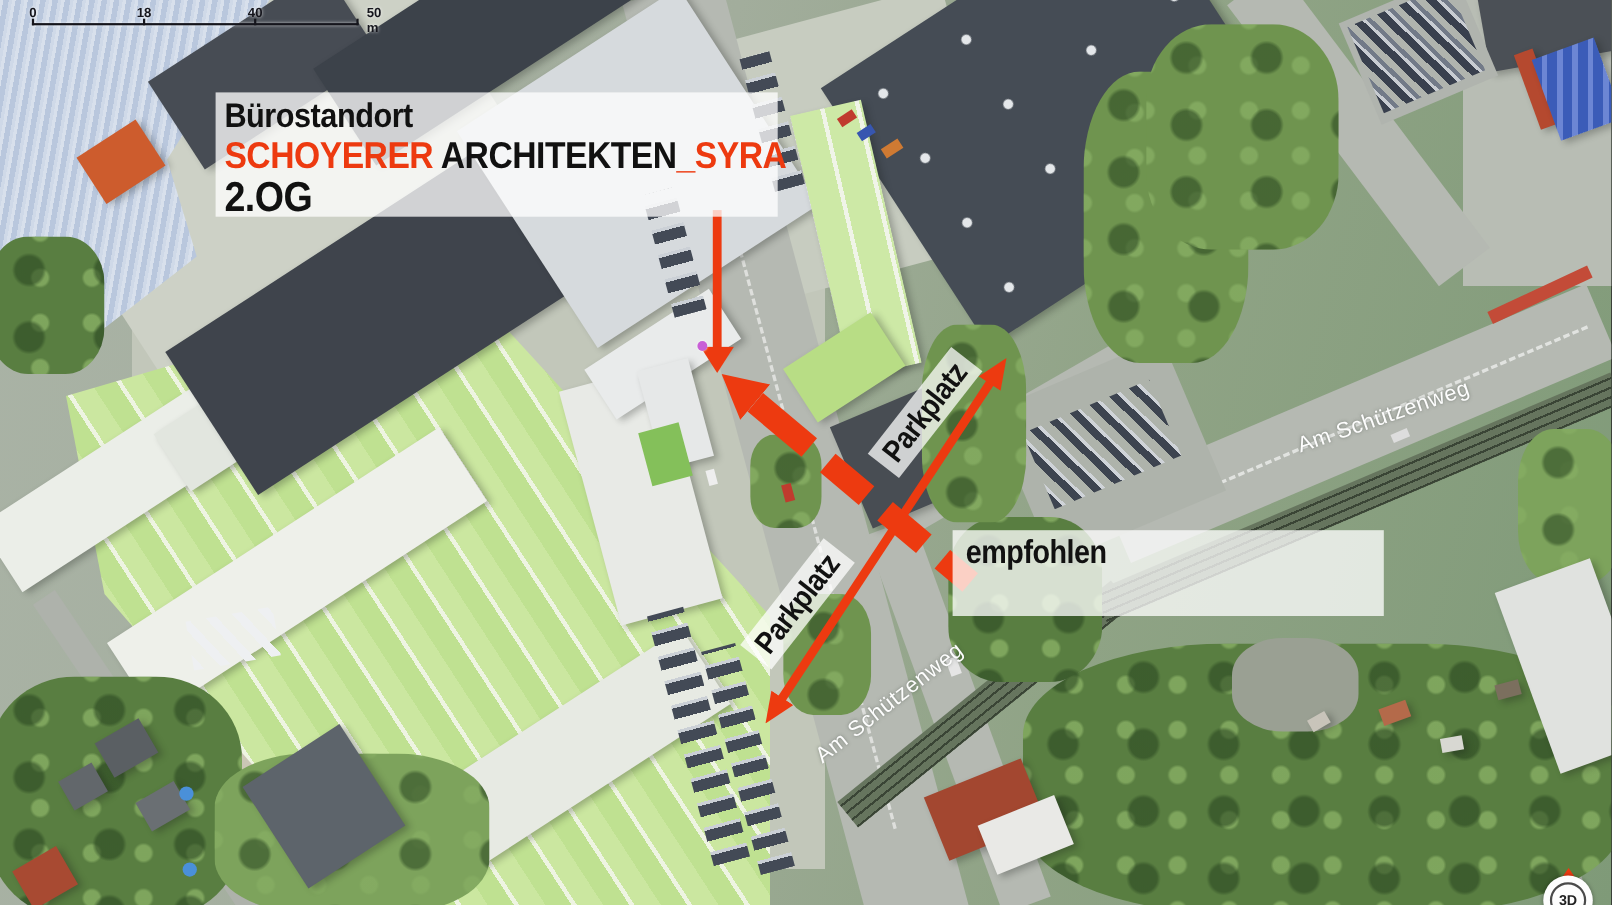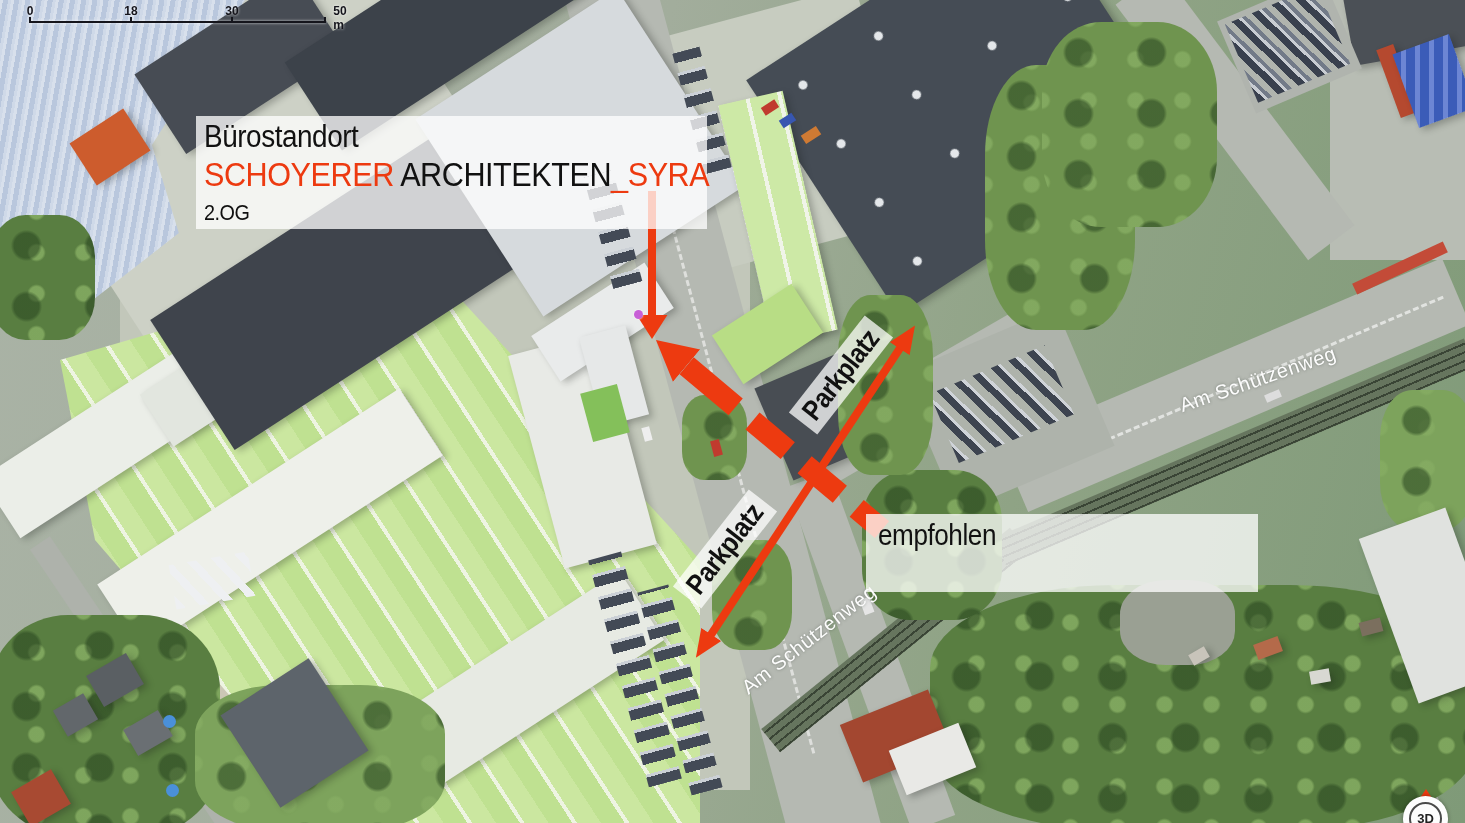--- a/index.html
+++ b/index.html
@@ -19,21 +19,21 @@
   .trees.dark{background-color:#597e41;}
   .trees.light{background-color:#7da35c;}
   .road{position:absolute;background:#b5b9b2;}
   .rail{position:absolute;background:#66755e;
     background-image:repeating-linear-gradient(0deg,rgba(28,36,26,.6) 0 2px,transparent 2px 8px);}
   .bldg{position:absolute;box-shadow:3px 4px 7px rgba(20,25,20,.28);}
   .ridges{background-image:repeating-linear-gradient(57deg,rgba(235,240,245,.45) 0 3px,transparent 3px 30px);}
   .carstripe{position:absolute;background-image:repeating-linear-gradient(0deg,#434a56 0 10px,#cbd0d6 10px 13px,transparent 13px 23px);}
   .dash-center{position:absolute;left:48%;top:5%;height:78%;border-left:3px dashed rgba(255,255,255,.55);}
   
-  .overlaybox{position:absolute;background:rgba(255,255,255,.76);color:#111;font-weight:400;margin-top:32px;}
+  .overlaybox{position:absolute;background:rgba(255,255,255,.76);color:#111;font-weight:700;}
   .red{color:#ed3a10;}
   .condline{display:inline-block;transform:scaleX(.9);transform-origin:0 50%;white-space:nowrap;letter-spacing:-.5px;}
   .streetlabel{position:absolute;color:#fdfdfd;font-size:20px;letter-spacing:.6px;white-space:nowrap;
     text-shadow:0 0 3px rgba(60,70,60,.55);}
   .redshape{position:absolute;background:#ed3a10;}
   .pklabel{position:absolute;background:rgba(255,255,255,.74);color:#111;font-weight:700;font-size:28px;
     padding:2px 10px;white-space:nowrap;letter-spacing:-.5px;}
   .scalelabel{position:absolute;top:0;transform:translateX(-50%);font-size:12px;font-weight:700;color:#15151c;
     text-shadow:0 0 3px rgba(255,255,255,.85);}
   .tick{position:absolute;top:13px;width:2px;height:6px;background:#15151c;}
@@ -149,37 +149,37 @@
   <div class="abs" style="left:780px;top:116px;width:15px;height:9px;background:#3756b0;transform:rotate(-33deg);"></div>
   <div class="abs" style="left:802px;top:130px;width:18px;height:10px;background:#cf7a33;transform:rotate(-33deg);"></div>
   <div class="abs" style="left:712px;top:440px;width:9px;height:16px;background:#c03b2e;transform:rotate(-15deg);"></div>
   <div class="abs" style="left:640px;top:430px;width:14px;height:8px;background:#eeeeee;transform:rotate(75deg);"></div>
   <div class="abs" style="left:1265px;top:392px;width:16px;height:8px;background:#dddddd;transform:rotate(-23deg);"></div>
   <div class="abs" style="left:862px;top:598px;width:10px;height:16px;background:#e5e5e5;transform:rotate(-20deg);"></div>
 
   <div class="abs" style="left:22px;top:4px;width:330px;height:24px;z-index:60;">
     <span class="scalelabel" style="left:8px;">0</span>
     <span class="scalelabel" style="left:109px;">18</span>
-    <span class="scalelabel" style="left:210px;">30</span>
+    <span class="scalelabel" style="left:210px;">40</span>
     <span class="scalelabel" style="left:318px;">50 m</span>
     <div class="abs" style="left:7px;top:17px;width:297px;height:2px;background:#15151c;box-shadow:0 0 3px rgba(255,255,255,.8);"></div>
     <div class="tick" style="left:7px;"></div>
     <div class="tick" style="left:108px;"></div>
     <div class="tick" style="left:209px;"></div>
     <div class="tick" style="left:302px;"></div>
   </div>
 
   <div class="overlaybox" style="left:196px;top:84px;width:511px;height:113px;padding:3px 0 0 8px;z-index:55;">
     <div style="font-size:31px;line-height:36px;">
       <span class="condline">Bürostandort</span>
     </div>
     <div style="font-size:34px;line-height:39px;">
       <span class="condline"><span class="red">SCHOYERER</span><span> ARCHITEKTEN</span><span class="red">_SYRA</span></span>
     </div>
-    <div style="font-size:22px;line-height:37px;">
+    <div style="font-size:38px;line-height:37px;">
       <span class="condline">2.OG</span>
     </div>
   </div>
 
   <div class="redshape" style="left:648px;top:191px;width:8px;height:126px;z-index:50;"></div>
   <div class="redshape" style="left:636px;top:315px;width:32px;height:24px;clip-path:polygon(50% 100%,2% 0,98% 0);z-index:50;"></div>
   <div class="abs" style="left:634px;top:310px;width:9px;height:9px;border-radius:50%;background:#c85fd6;box-shadow:0 0 2px #fff;z-index:51;"></div>
 
   <div class="abs" style="left:656px;top:328px;width:295px;height:24px;transform:rotate(40deg);transform-origin:0 50%;z-index:50;">
     <div class="redshape" style="left:0;top:-10px;width:40px;height:44px;clip-path:polygon(0 50%,100% 2%,100% 98%);"></div>

